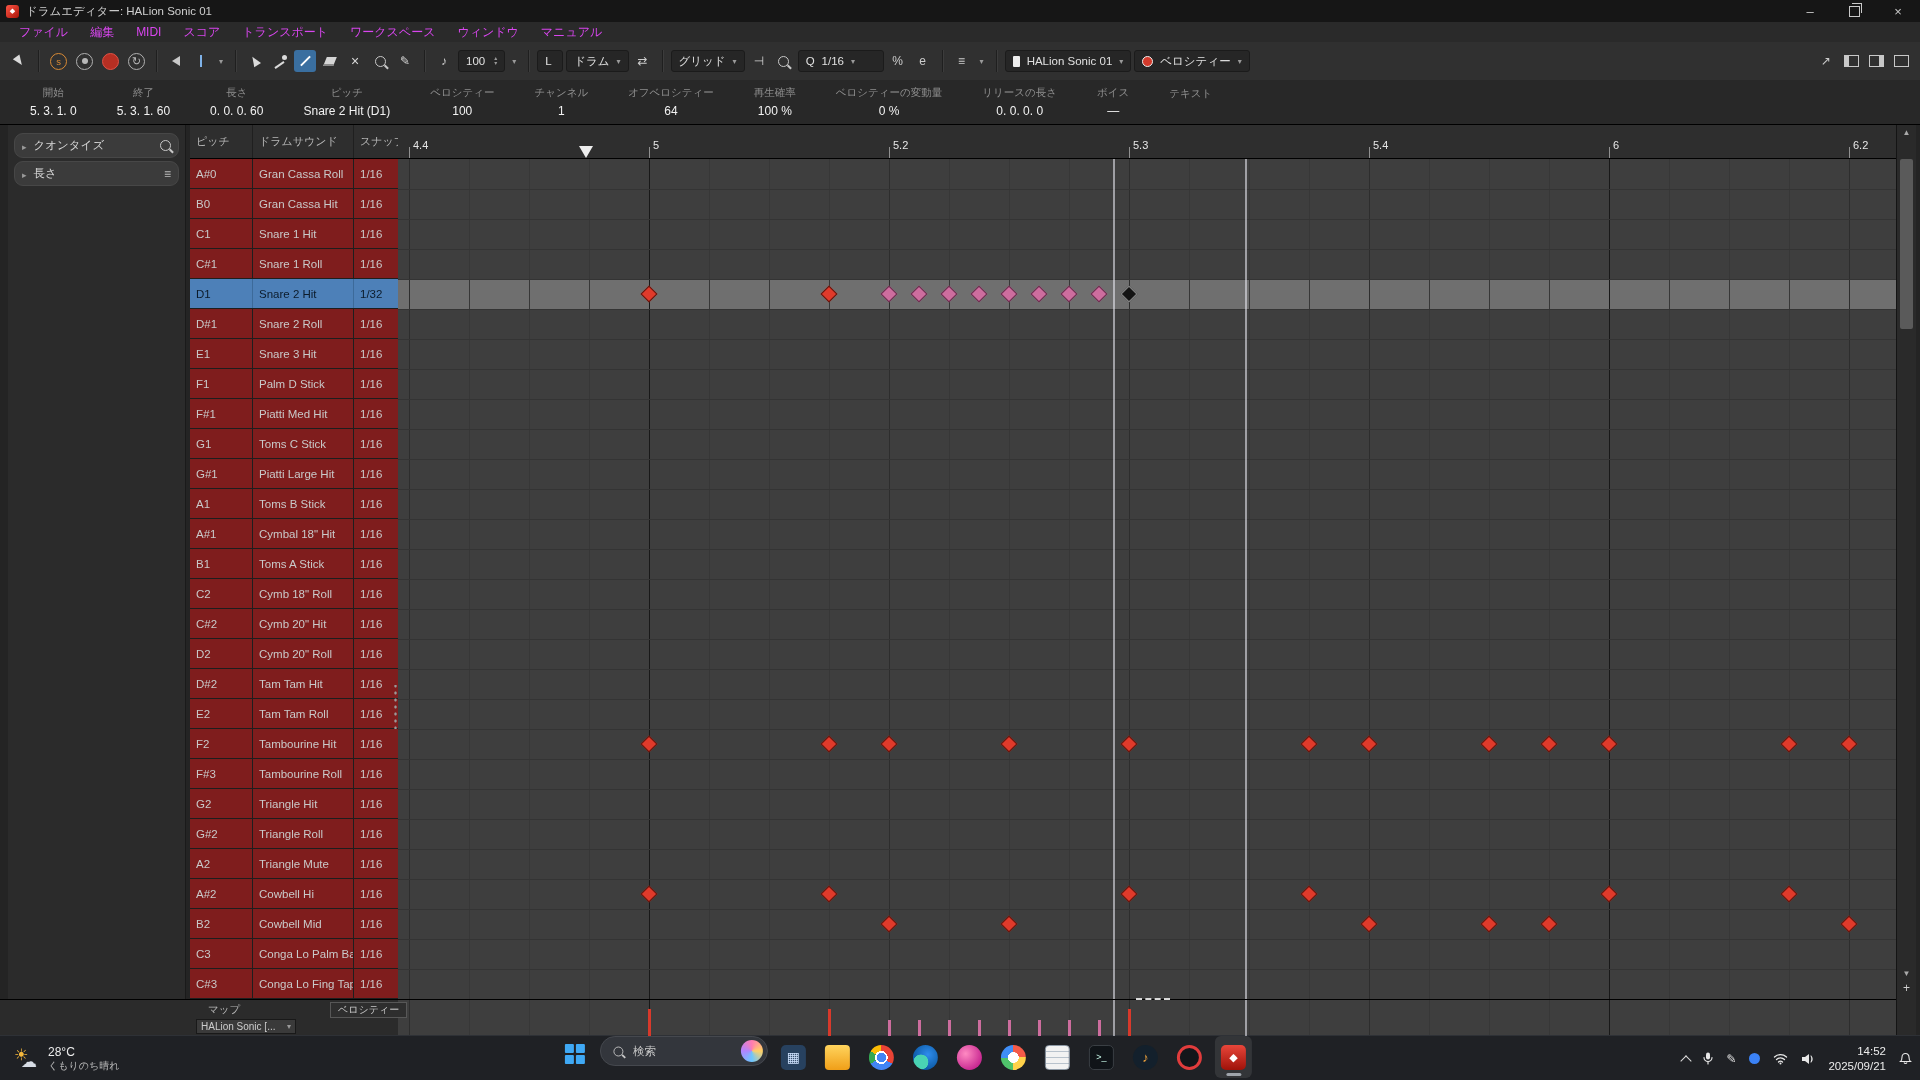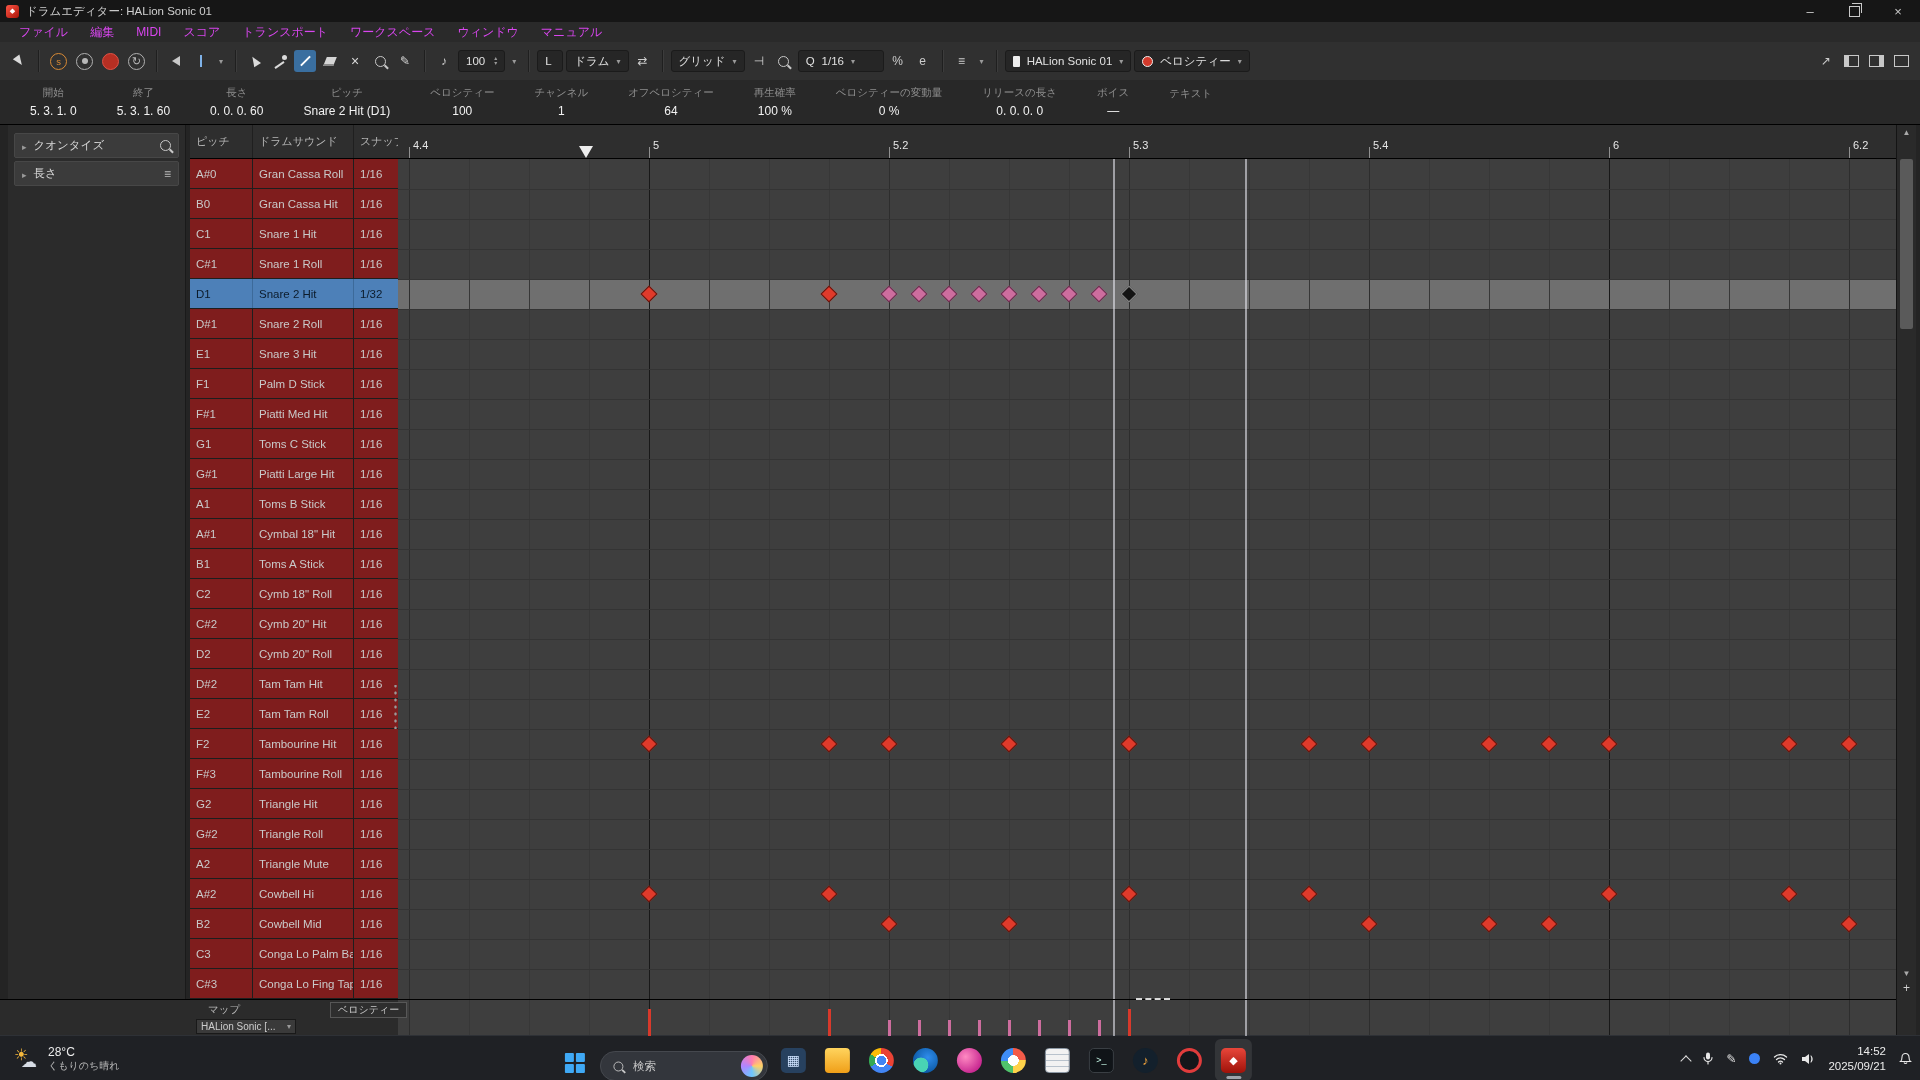--- a/index.html
+++ b/index.html
@@ -49,21 +49,21 @@
   .pane.l::before{content:"";position:absolute;left:0;top:0;bottom:0;width:4px;background:#c8c8c8}
   .pane.r::before{content:"";position:absolute;right:0;top:0;bottom:0;width:4px;background:#c8c8c8}
   
   #infoline{position:absolute;left:0;top:80px;right:0;height:44px;background:#282828;border-bottom:1px solid #0d0d0d;display:flex;align-items:center;padding-left:10px}
   .if-field{display:flex;flex-direction:column;align-items:center;justify-content:center;padding:0 20px;gap:4px}
   .if-label{font-size:10.5px;color:#8f8f8f;white-space:nowrap}
   .if-value{font-size:12px;font-weight:normal;color:#f2f2f2;white-space:nowrap;min-height:13px}
   
   #editor{position:absolute;left:0;top:124px;right:0;height:911px;background:#242424;border-top:1px solid #000}
   #inspector{position:absolute;left:8px;top:0;width:178px;height:100%;background:#2b2b2b;padding-top:5px;box-sizing:border-box;border-right:1px solid #1a1a1a}
-  .insp-item{height:23px;margin:3px 6px;background:#3b3b3b;border:1px solid #474747;border-radius:2px;display:flex;align-items:center;padding:0 7px;gap:7px;font-size:11.5px;color:#d8d8d8}
+  .insp-item{height:23px;margin:3px 6px;background:#3b3b3b;border:1px solid #474747;border-radius:9px;display:flex;align-items:center;padding:0 7px;gap:7px;font-size:11.5px;color:#d8d8d8}
   .tri::after{content:"▸";font-size:9px;color:#9a9a9a}
   .insp-label{flex:1}
   .list-ic::after{content:"≡";font-size:12px;color:#bbb}
   #listheader{position:absolute;left:190px;top:0;width:208px;height:34px;background:#2e2e2e;border-bottom:1px solid #000;display:flex;box-sizing:border-box}
   .lh-cell{height:100%;display:flex;align-items:center;padding:0 6px;font-size:11px;color:#b8b8b8;border-right:1px solid #1f1f1f;box-sizing:border-box;overflow:hidden;white-space:nowrap}
   .lh-cell.c0{width:63px}.lh-cell.c1{width:101px}.lh-cell.c2{width:44px;border-right:none}
   #drumlist{position:absolute;left:190px;top:34px;width:208px;height:840px;background:#7f1d1d}
   .dl-row{height:30px;display:flex;border-bottom:1px solid #1e1e1e;box-sizing:border-box}
   .dl-cell{display:flex;align-items:center;padding:0 6px;font-size:11.5px;color:#c9c9c9;border-right:1px solid #1e1e1e;box-sizing:border-box;overflow:hidden;white-space:nowrap}
   .dl-cell.c0{width:63px}.dl-cell.c1{width:101px}.dl-cell.c2{width:44px;border-right:none}
@@ -100,21 +100,21 @@
   .vs-plus{position:absolute;left:0;bottom:40px;width:100%;height:16px;display:flex;align-items:center;justify-content:center;font-size:12px;color:#cfcfcf}
   
   #taskbar{position:absolute;left:0;top:1035px;right:0;height:45px;background:#1f2125;border-top:1px solid #2e3136}
   .weather{position:absolute;left:0;top:0;height:100%;display:flex;align-items:center;gap:8px;padding:0 14px}
   .w-ico{position:relative;width:26px;height:24px}
   .w-sun{position:absolute;left:0;top:-2px;color:#f5b83d;font-size:16px}
   .w-cloud{position:absolute;left:7px;top:5px;color:#d7dde6;font-size:16px}
   .w-text{display:flex;flex-direction:column;line-height:1.25}
   .w-temp{font-size:12px;color:#ececec}
   .w-desc{font-size:10px;color:#b9b9b9}
-  #apps{position:absolute;left:50%;top:0;height:100%;transform:translateX(-58%);display:flex;align-items:flex-end;gap:7px}
+  #apps{position:absolute;left:50%;top:0;height:100%;transform:translateX(-58%);display:flex;align-items:flex-start;gap:7px}
   .tb-btn{width:36px;height:36px;border-radius:6px;display:flex;align-items:center;justify-content:center}
   .winlogo{display:grid;grid-template-columns:9px 9px;grid-template-rows:9px 9px;gap:2px}
   .winlogo i{background:#3fa9f5;border-radius:1px}
   .search{width:168px;height:30px;border-radius:15px;background:#33363c;border:1px solid #45484e;display:flex;align-items:center;gap:9px;padding:0 4px 0 12px;box-sizing:border-box}
   .search .mag{transform:scale(.9)}
   .search-text{font-size:11.5px;color:#c9c9c9;flex:1}
   .copilot{width:22px;height:22px;border-radius:50%;background:conic-gradient(#ff7bb0,#ffd166,#6cc6ff,#b085ff,#ff7bb0)}
   .app{width:37px;height:42px;border-radius:6px;display:flex;align-items:center;justify-content:center;position:relative}
   .app.active{background:rgba(255,255,255,.09)}
   .appind{position:absolute;bottom:2px;left:50%;transform:translateX(-50%);width:15px;height:3px;border-radius:2px;background:#9fa4ab}

